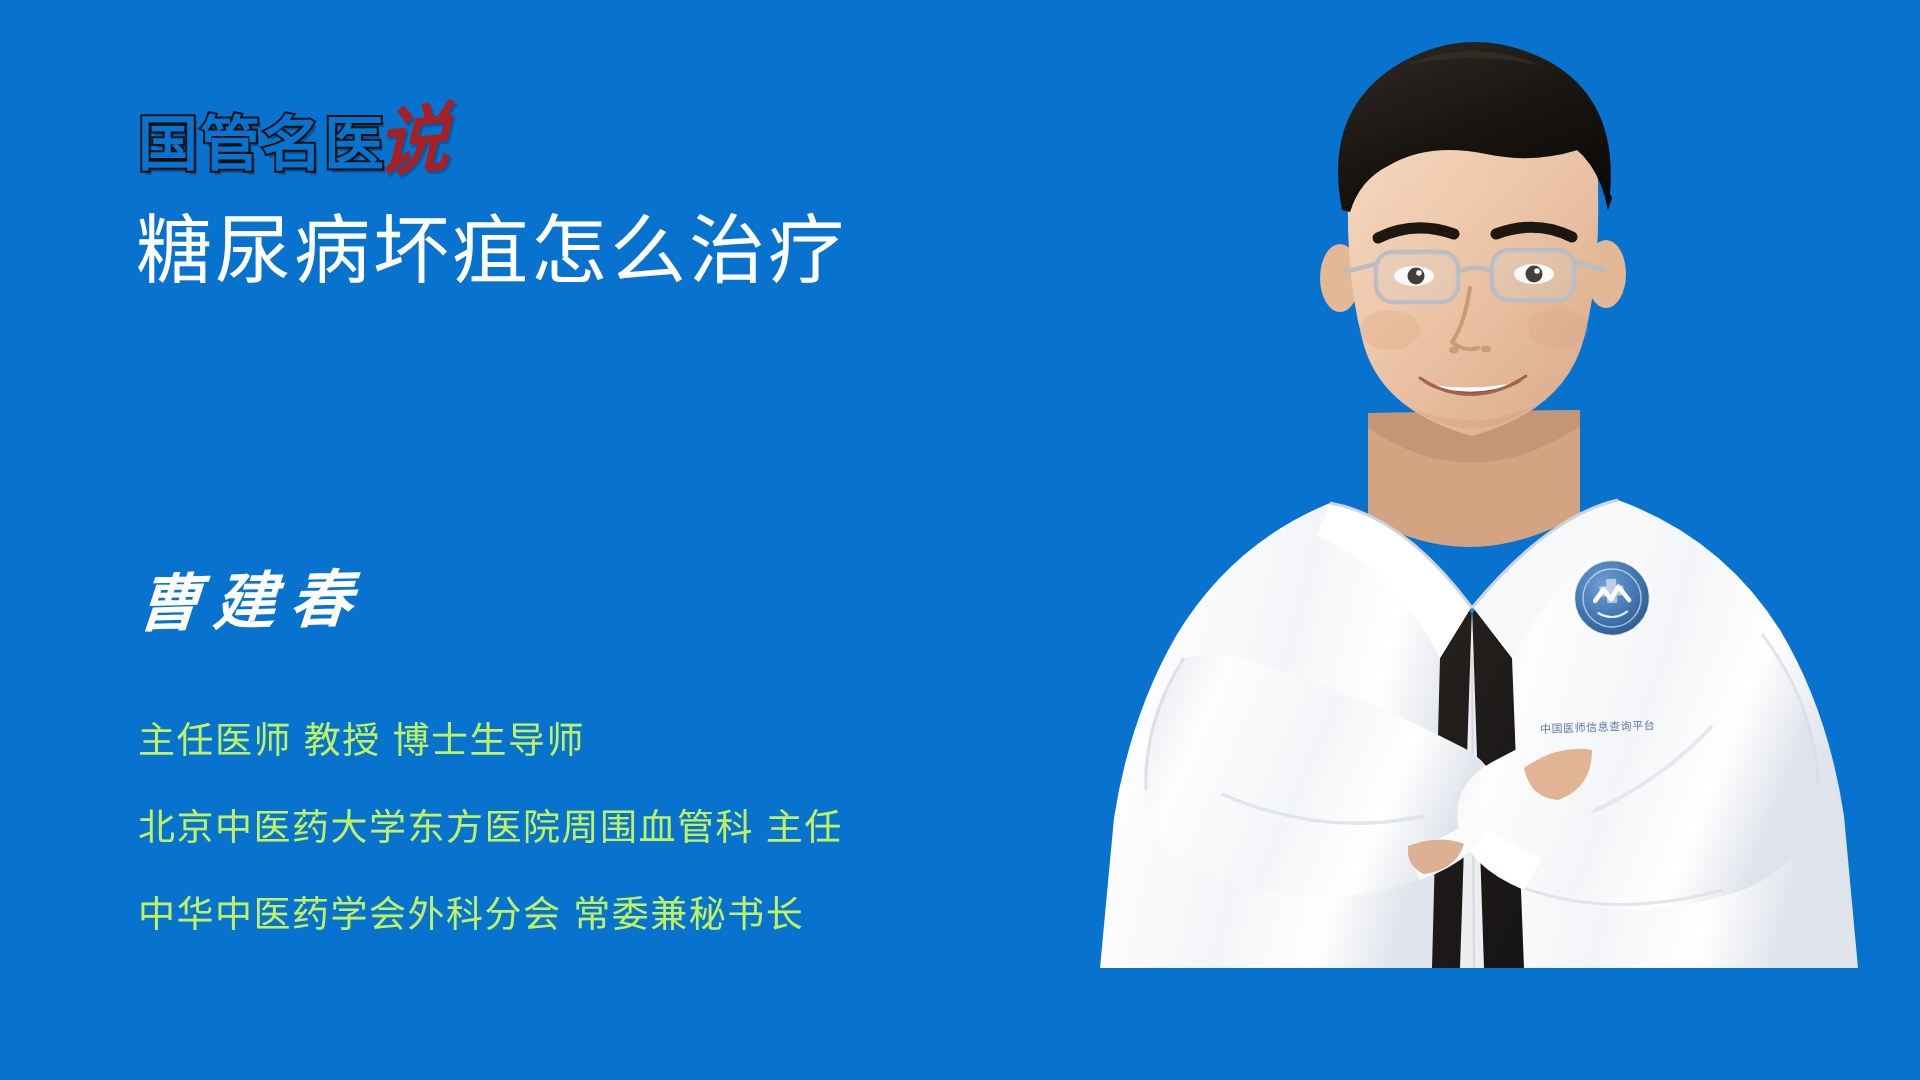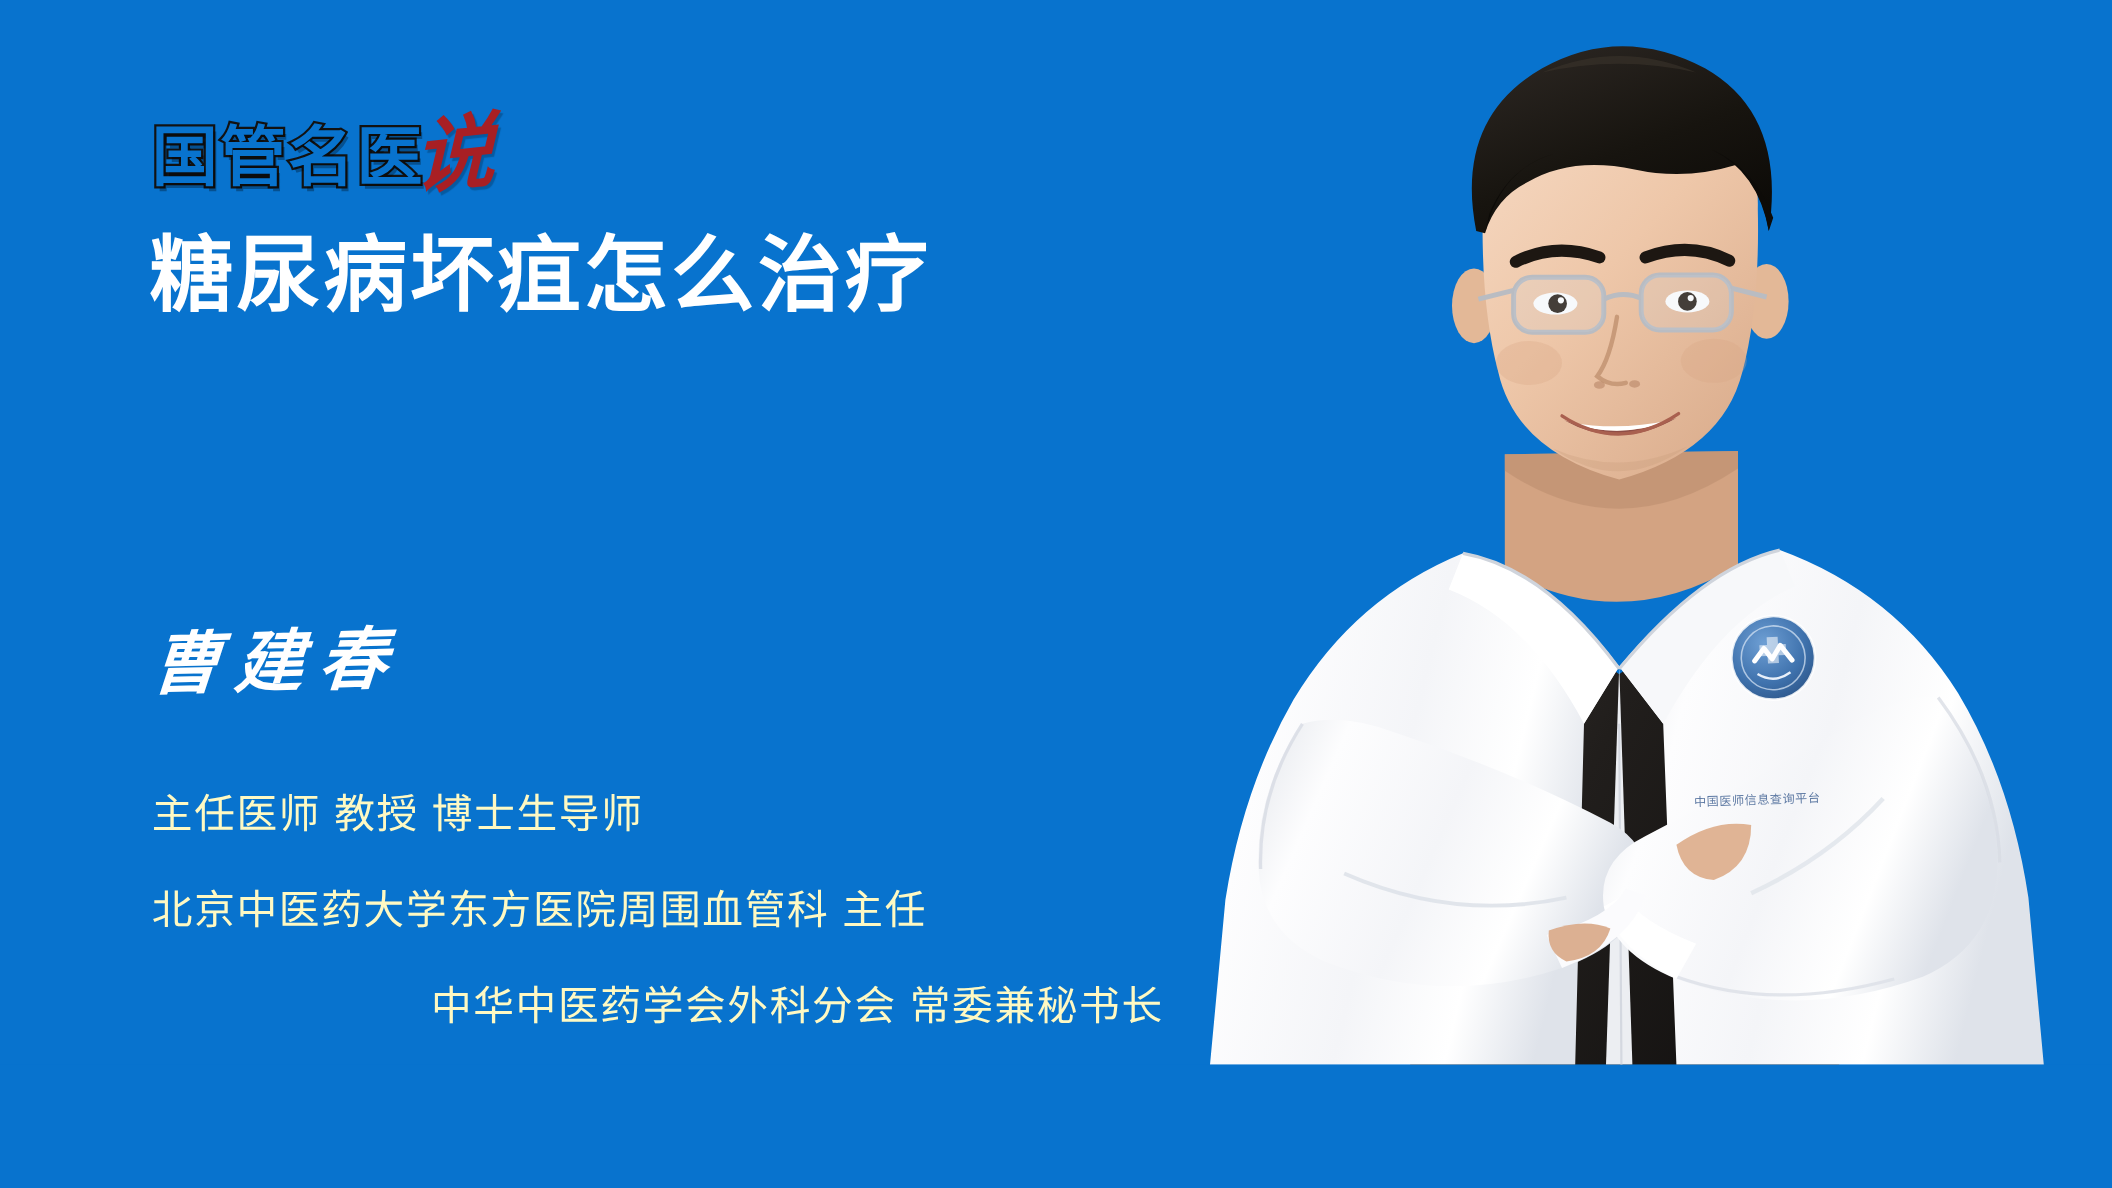--- a/index.html
+++ b/index.html
@@ -63,21 +63,21 @@
     transform: rotate(-6deg) skewX(-6deg);
     text-shadow: 2px 3px 1px rgba(0,0,0,0.22);
   }
 
   
   .headline {
     position: absolute;
     left: 136px;
     top: 205px;
     font-size: 76px;
-    font-weight: 700;
+    font-weight: 400;
     line-height: 1.22;
     color: #ffffff;
     letter-spacing: 3px;
     white-space: nowrap;
   }
 
   
   .doctor-name {
     position: absolute;
     left: 138px;
@@ -97,26 +97,26 @@
   .credentials {
     position: absolute;
     left: 138px;
     top: 722px;
     width: 920px;
   }
   .credential-line {
     font-size: 37px;
     font-weight: 400;
     line-height: 1.0;
-    color: #fef9c3;
+    color: #bef264;
     letter-spacing: 1.5px;
     margin-bottom: 50px;
     white-space: nowrap;
   }
-  .credential-line:last-child { margin-bottom: 4px; text-align: right; }
+  .credential-line:last-child { margin-bottom: 4px; }
 
   
   .photo-wrap {
     position: absolute;
     right: 48px;
     bottom: 0;
     width: 800px;
     height: 1010px;
     z-index: 3;
   }

